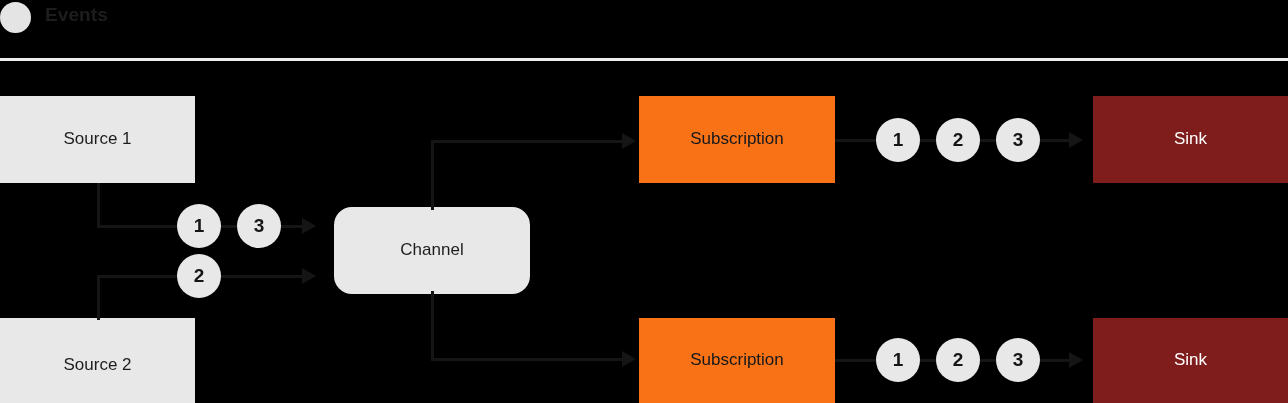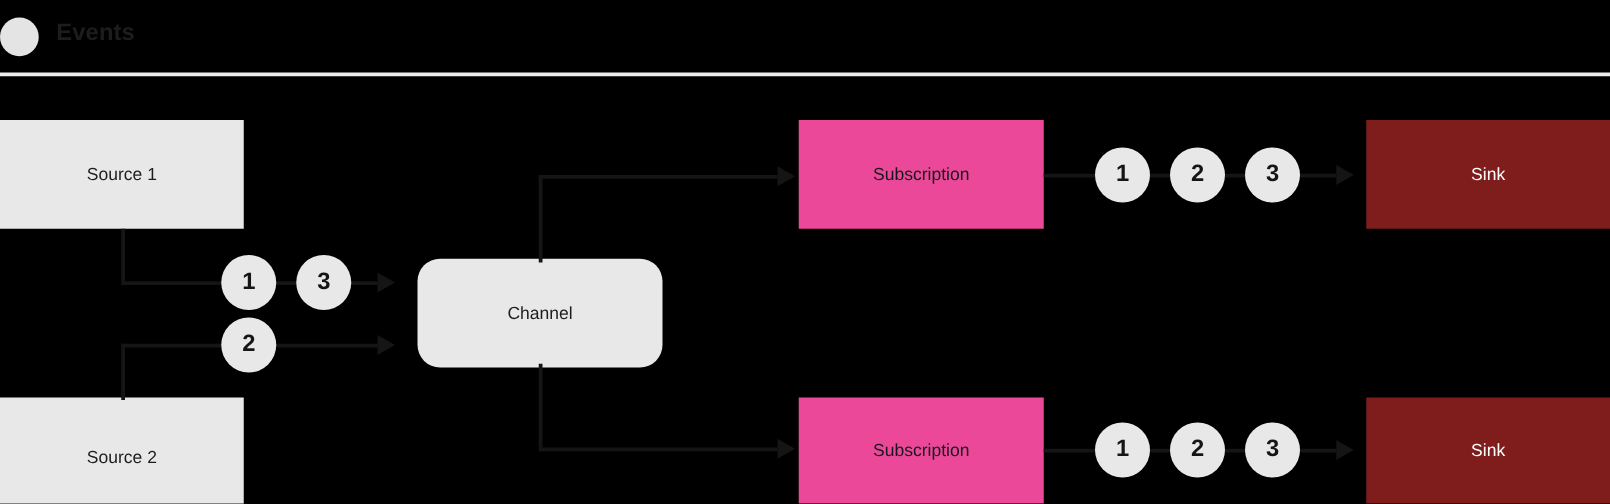--- a/index.html
+++ b/index.html
@@ -15,21 +15,21 @@
     width: 1288px;
     height: 403px;
     background: #000000;
     overflow: hidden;
   }
 
   
   #legend {
     position: absolute;
     left: 0;
-    top: 12px;
+    top: 0;
     width: 1288px;
     height: 34px;
   }
   .legend-dot {
     position: absolute;
     left: 0px;
     top: 2px;
     width: 31px;
     height: 31px;
     border-radius: 50%;
@@ -53,27 +53,27 @@
     height: 3px;
     background: #eceded;
   }
 
   
   .node {
     position: absolute;
     display: flex;
     align-items: center;
     justify-content: center;
-    font-size: 14px;
+    font-size: 17px;
     line-height: 1.2;
     text-align: center;
     box-sizing: border-box;
   }
   .node.gray  { background: #e8e8e8; color: #1d1d1d; }
-  .node.blue  { background: #ec4899; color: #14181c; }
+  .node.blue  { background: #f97316; color: #14181c; }
   .node.solid { background: #7f1d1d; color: #ffffff; }
 
   
   .evt {
     position: absolute;
     width: 44px;
     height: 44px;
     border-radius: 50%;
     background: #e8e8e8;
     color: #151515;

